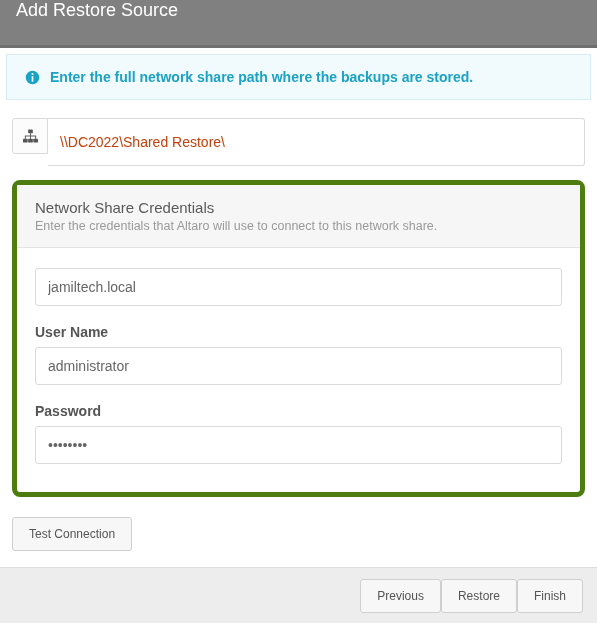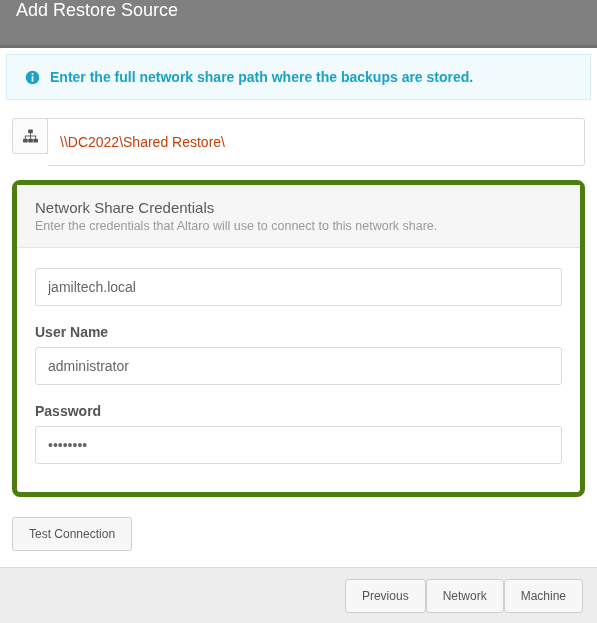--- a/index.html
+++ b/index.html
@@ -207,15 +207,15 @@
   </div>
 
 </div>
 
 <div class="test-row">
   <button class="btn">Test Connection</button>
 </div>
 
 <div class="footer">
   <button class="btn">Previous</button>
-  <button class="btn">Network</button>
-  <button class="btn">Machine</button>
+  <button class="btn">Restore</button>
+  <button class="btn">Finish</button>
 </div>
 
 </body></html>

